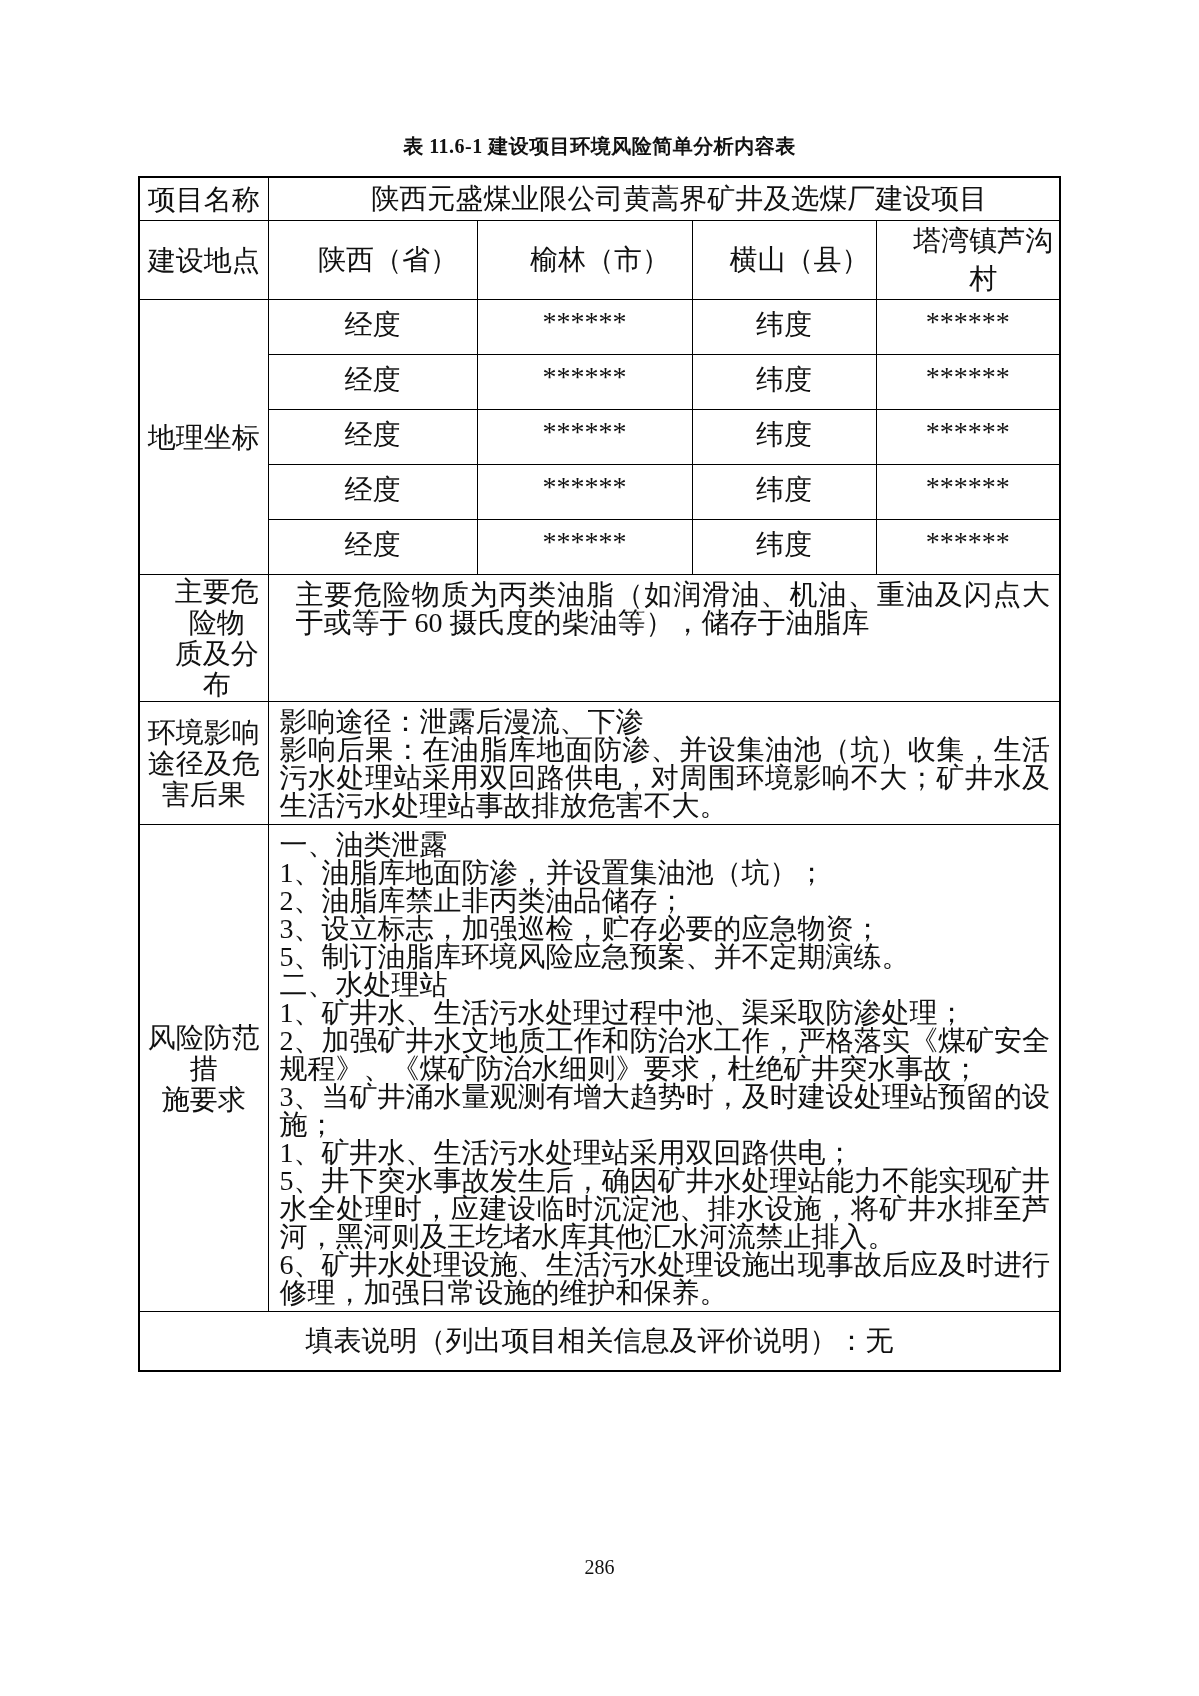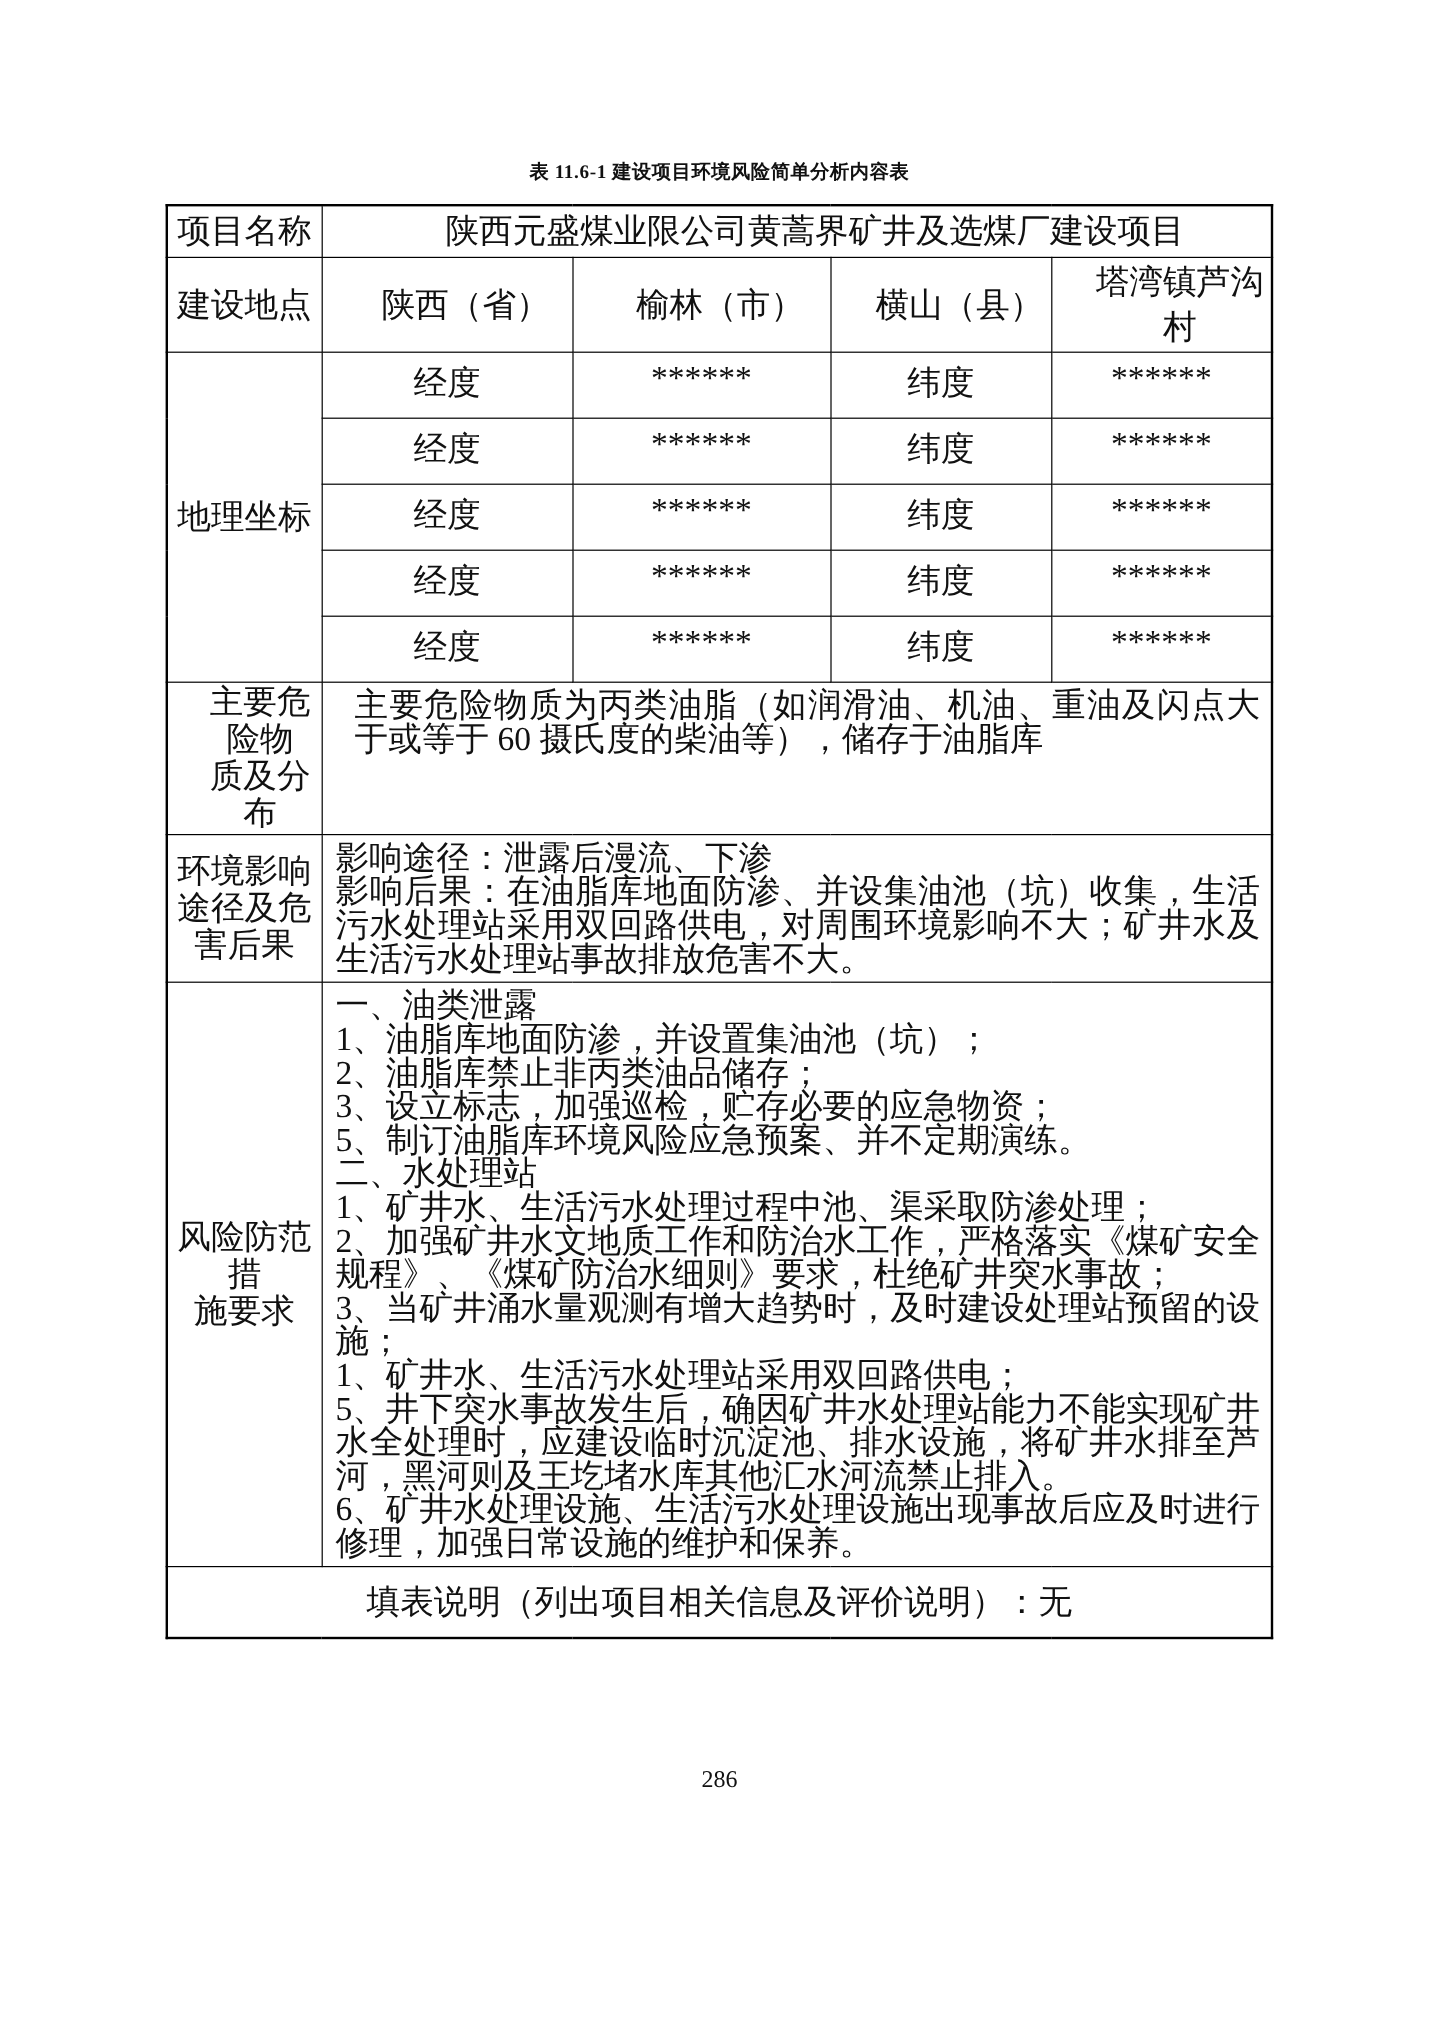--- a/index.html
+++ b/index.html
@@ -10,21 +10,21 @@
   body {
     width: 1199px;
     height: 1696px;
     position: relative;
     font-family: "Liberation Serif", "DejaVu Serif", serif;
     color: #111111;
   }
   .doc-title {
     padding-top: 133px;
     text-align: center;
-    font-size: 16px;
+    font-size: 20px;
     font-weight: bold;
     letter-spacing: 0.5px;
   }
   table.risk-table {
     width: 921px;
     margin: 16px auto 0 auto;
     border-collapse: collapse;
     table-layout: fixed;
     border: 2.5px solid #000;
   }
@@ -60,21 +60,21 @@
   tr.impact-row td { height: 92px; }
   tr.measures-row td { height: 454px; }
   tr.footer-row td { height: 56px; }
   td.footer-cell {
     text-align: center;
     vertical-align: middle;
   }
   .measure-line { text-align: justify; }
   .page-number {
     position: absolute;
-    top: 1472px;
+    top: 1556px;
     left: 0;
     width: 100%;
     text-align: center;
     font-size: 20px;
   }
 </style>
 </head>
 <body>
 
 <div class="doc-title">表 11.6-1 建设项目环境风险简单分析内容表</div>

